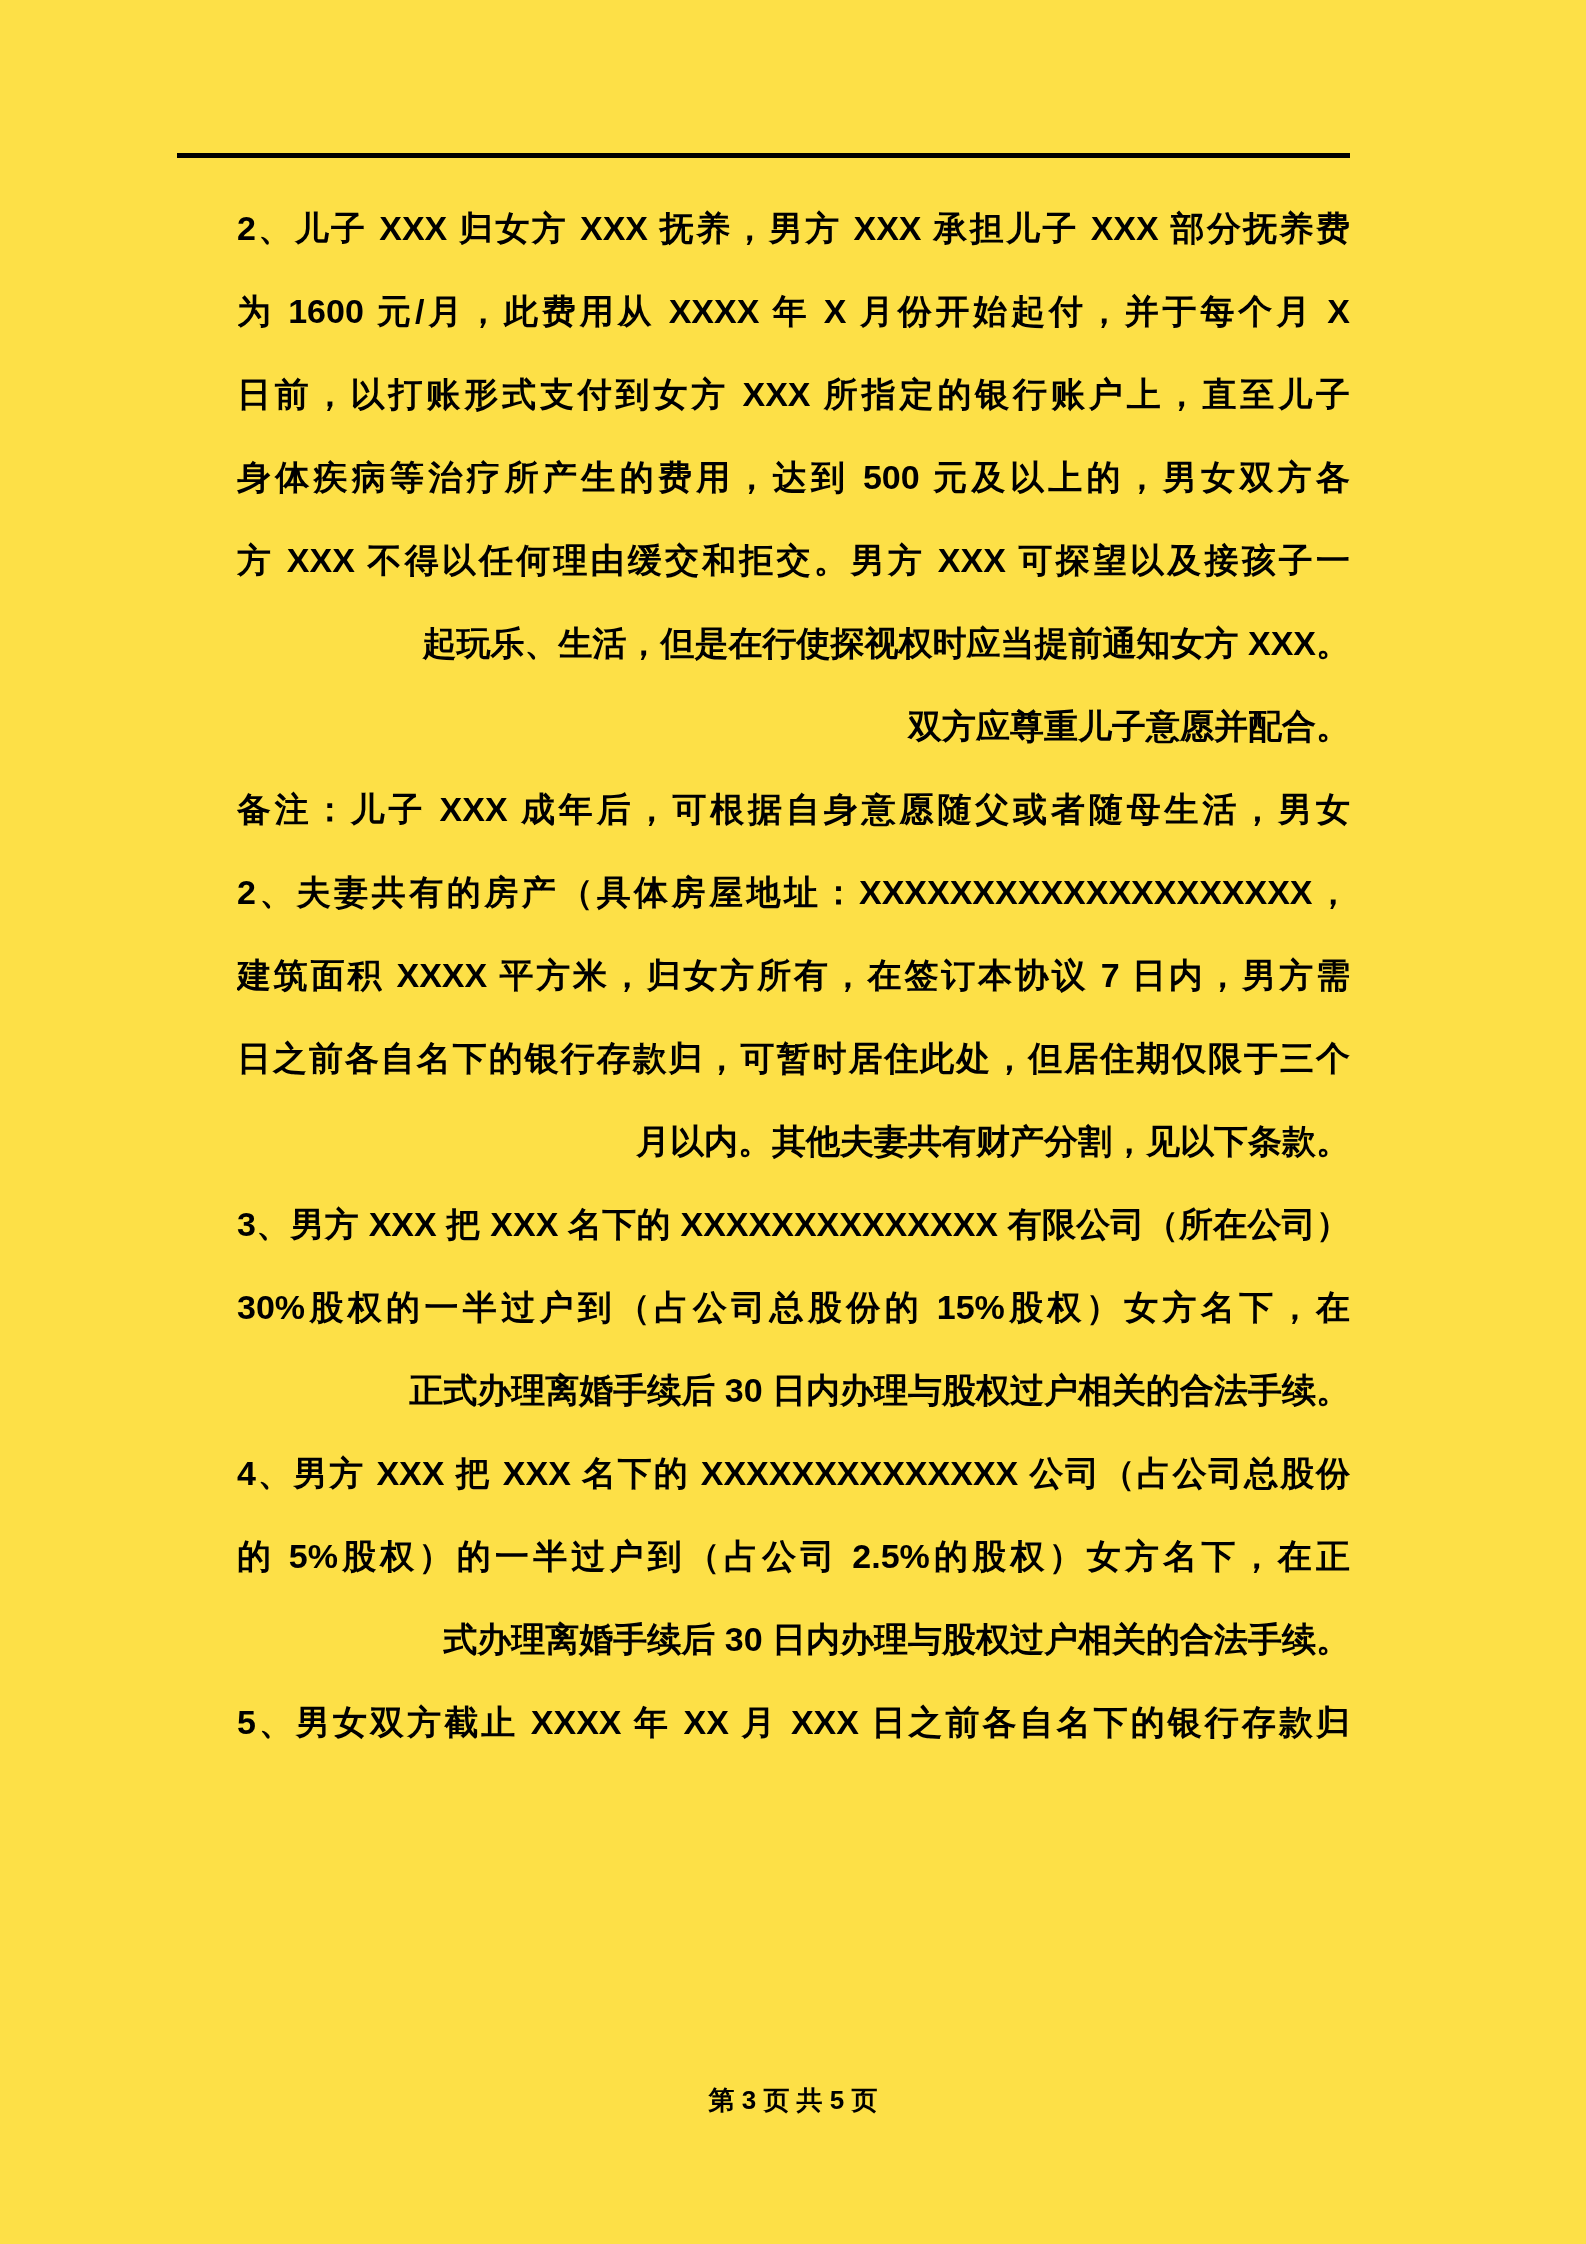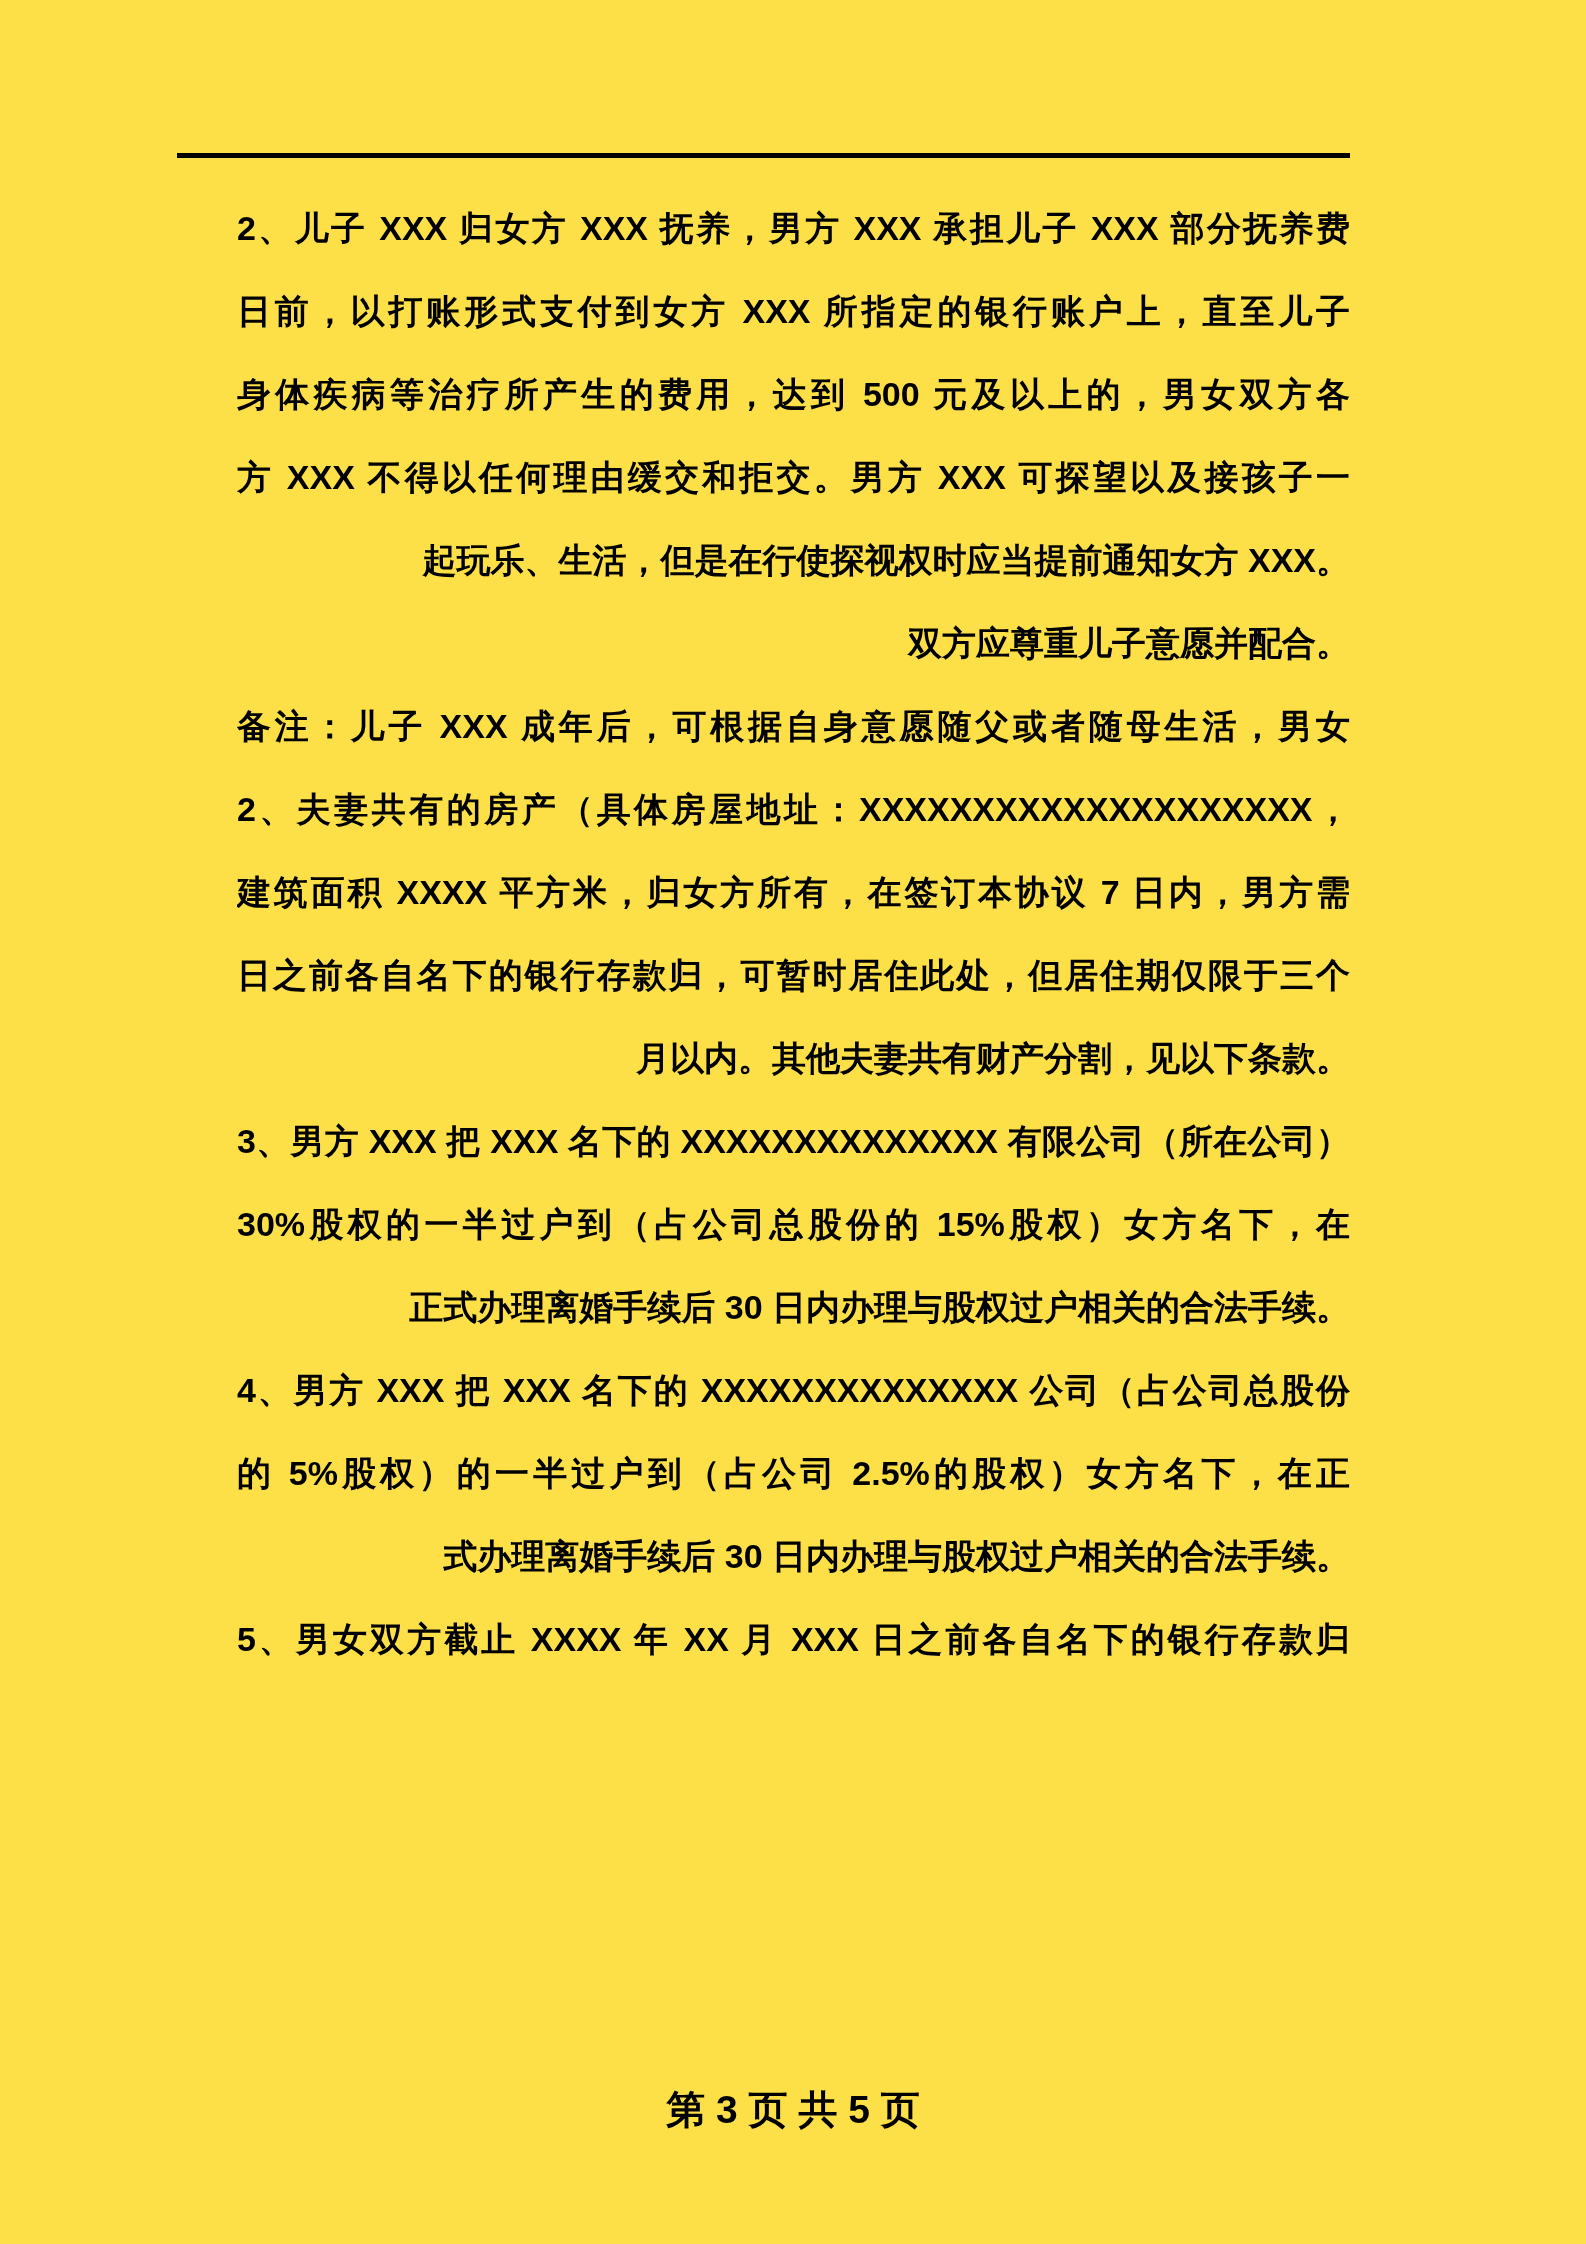--- a/index.html
+++ b/index.html
@@ -47,34 +47,35 @@
   }
   .line.short {
     text-align: right;
   }
   .page-footer {
     position: absolute;
     left: 0;
     top: 2083px;
     width: 1586px;
     text-align: center;
-    font-size: 39px;
+    font-size: 26px;
     font-weight: 700;
     color: #000000;
   }
 </style>
 </head>
 <body>
 
 <div class="page">
 
   <div class="header-rule"></div>
 
   <div class="body-text">
     <div class="line full">2、儿子 XXX 归女方 XXX 抚养，男方 XXX 承担儿子 XXX 部分抚养费</div>
+    <div class="line full">为 1600 元/月，此费用从 XXXX 年 X 月份开始起付，并于每个月 X</div>
     <div class="line full">日前，以打账形式支付到女方 XXX 所指定的银行账户上，直至儿子</div>
     <div class="line full">身体疾病等治疗所产生的费用，达到 500 元及以上的，男女双方各</div>
     <div class="line full">方 XXX 不得以任何理由缓交和拒交。男方 XXX 可探望以及接孩子一</div>
     <div class="line short">起玩乐、生活，但是在行使探视权时应当提前通知女方 XXX。</div>
     <div class="line short">双方应尊重儿子意愿并配合。</div>
     <div class="line full">备注：儿子 XXX 成年后，可根据自身意愿随父或者随母生活，男女</div>
     <div class="line full">2、夫妻共有的房产（具体房屋地址：XXXXXXXXXXXXXXXXXXXX，</div>
     <div class="line full">建筑面积 XXXX 平方米，归女方所有，在签订本协议 7 日内，男方需</div>
     <div class="line full">日之前各自名下的银行存款归，可暂时居住此处，但居住期仅限于三个</div>
     <div class="line short">月以内。其他夫妻共有财产分割，见以下条款。</div>

